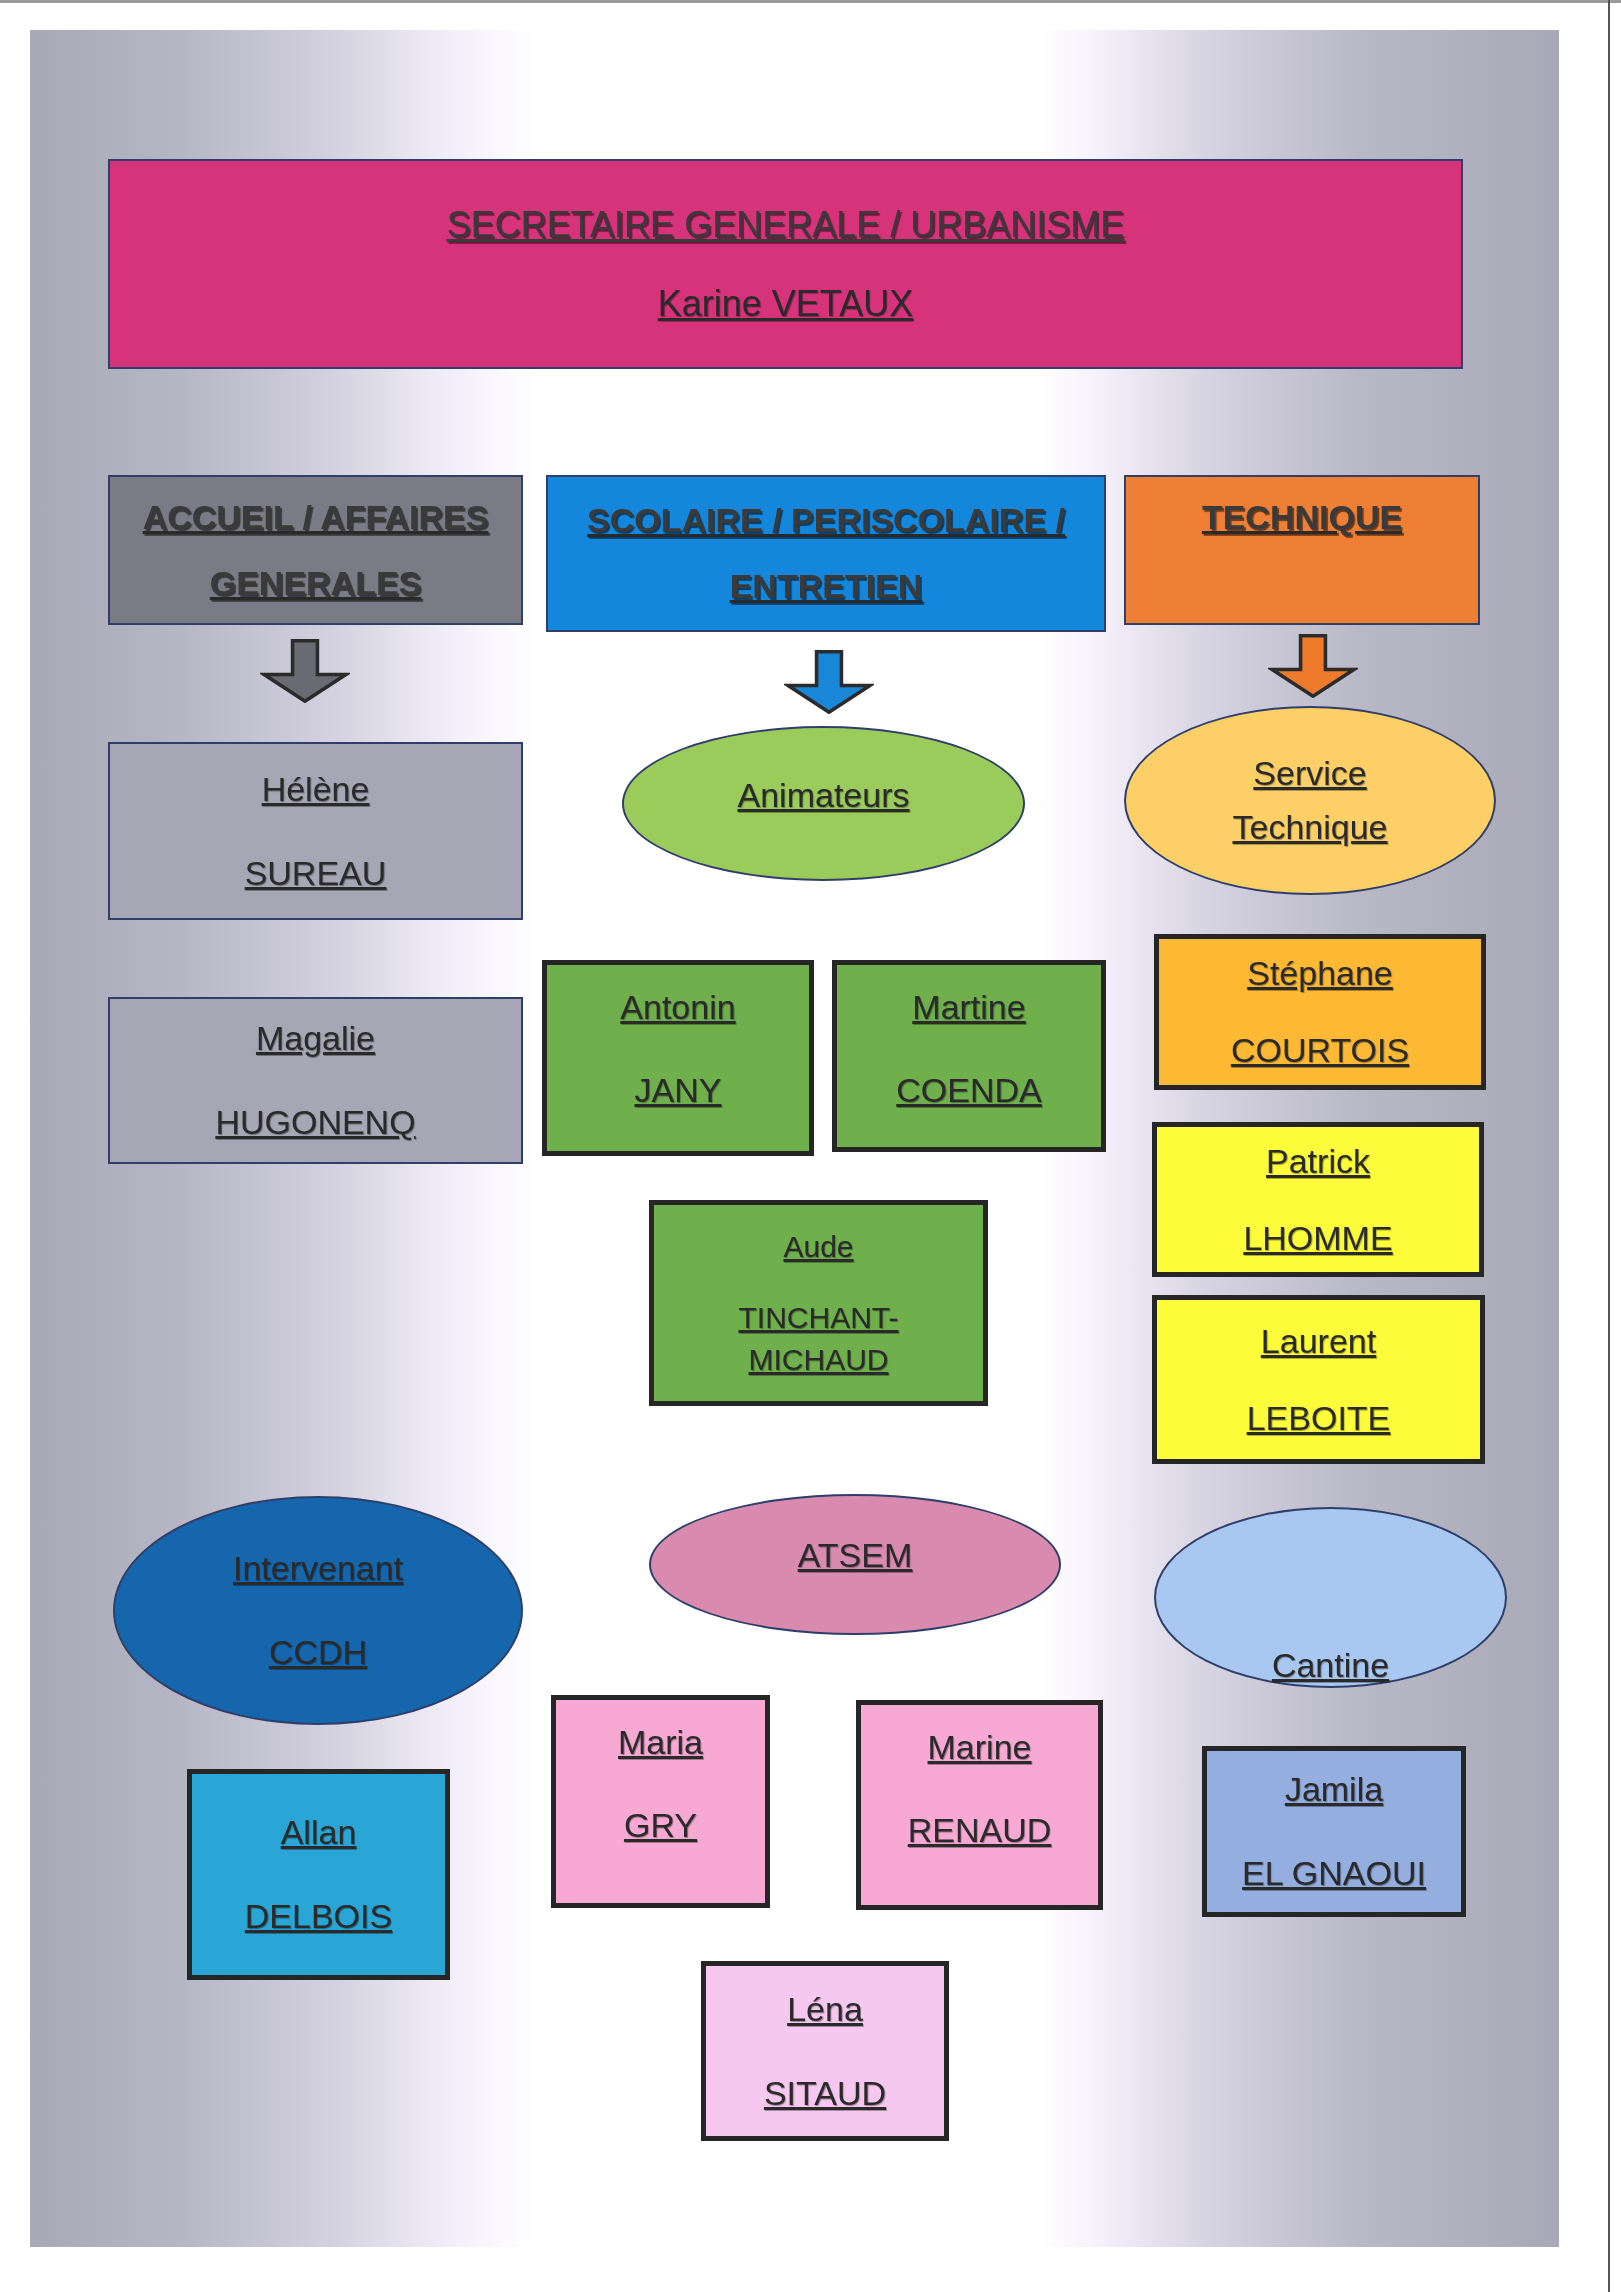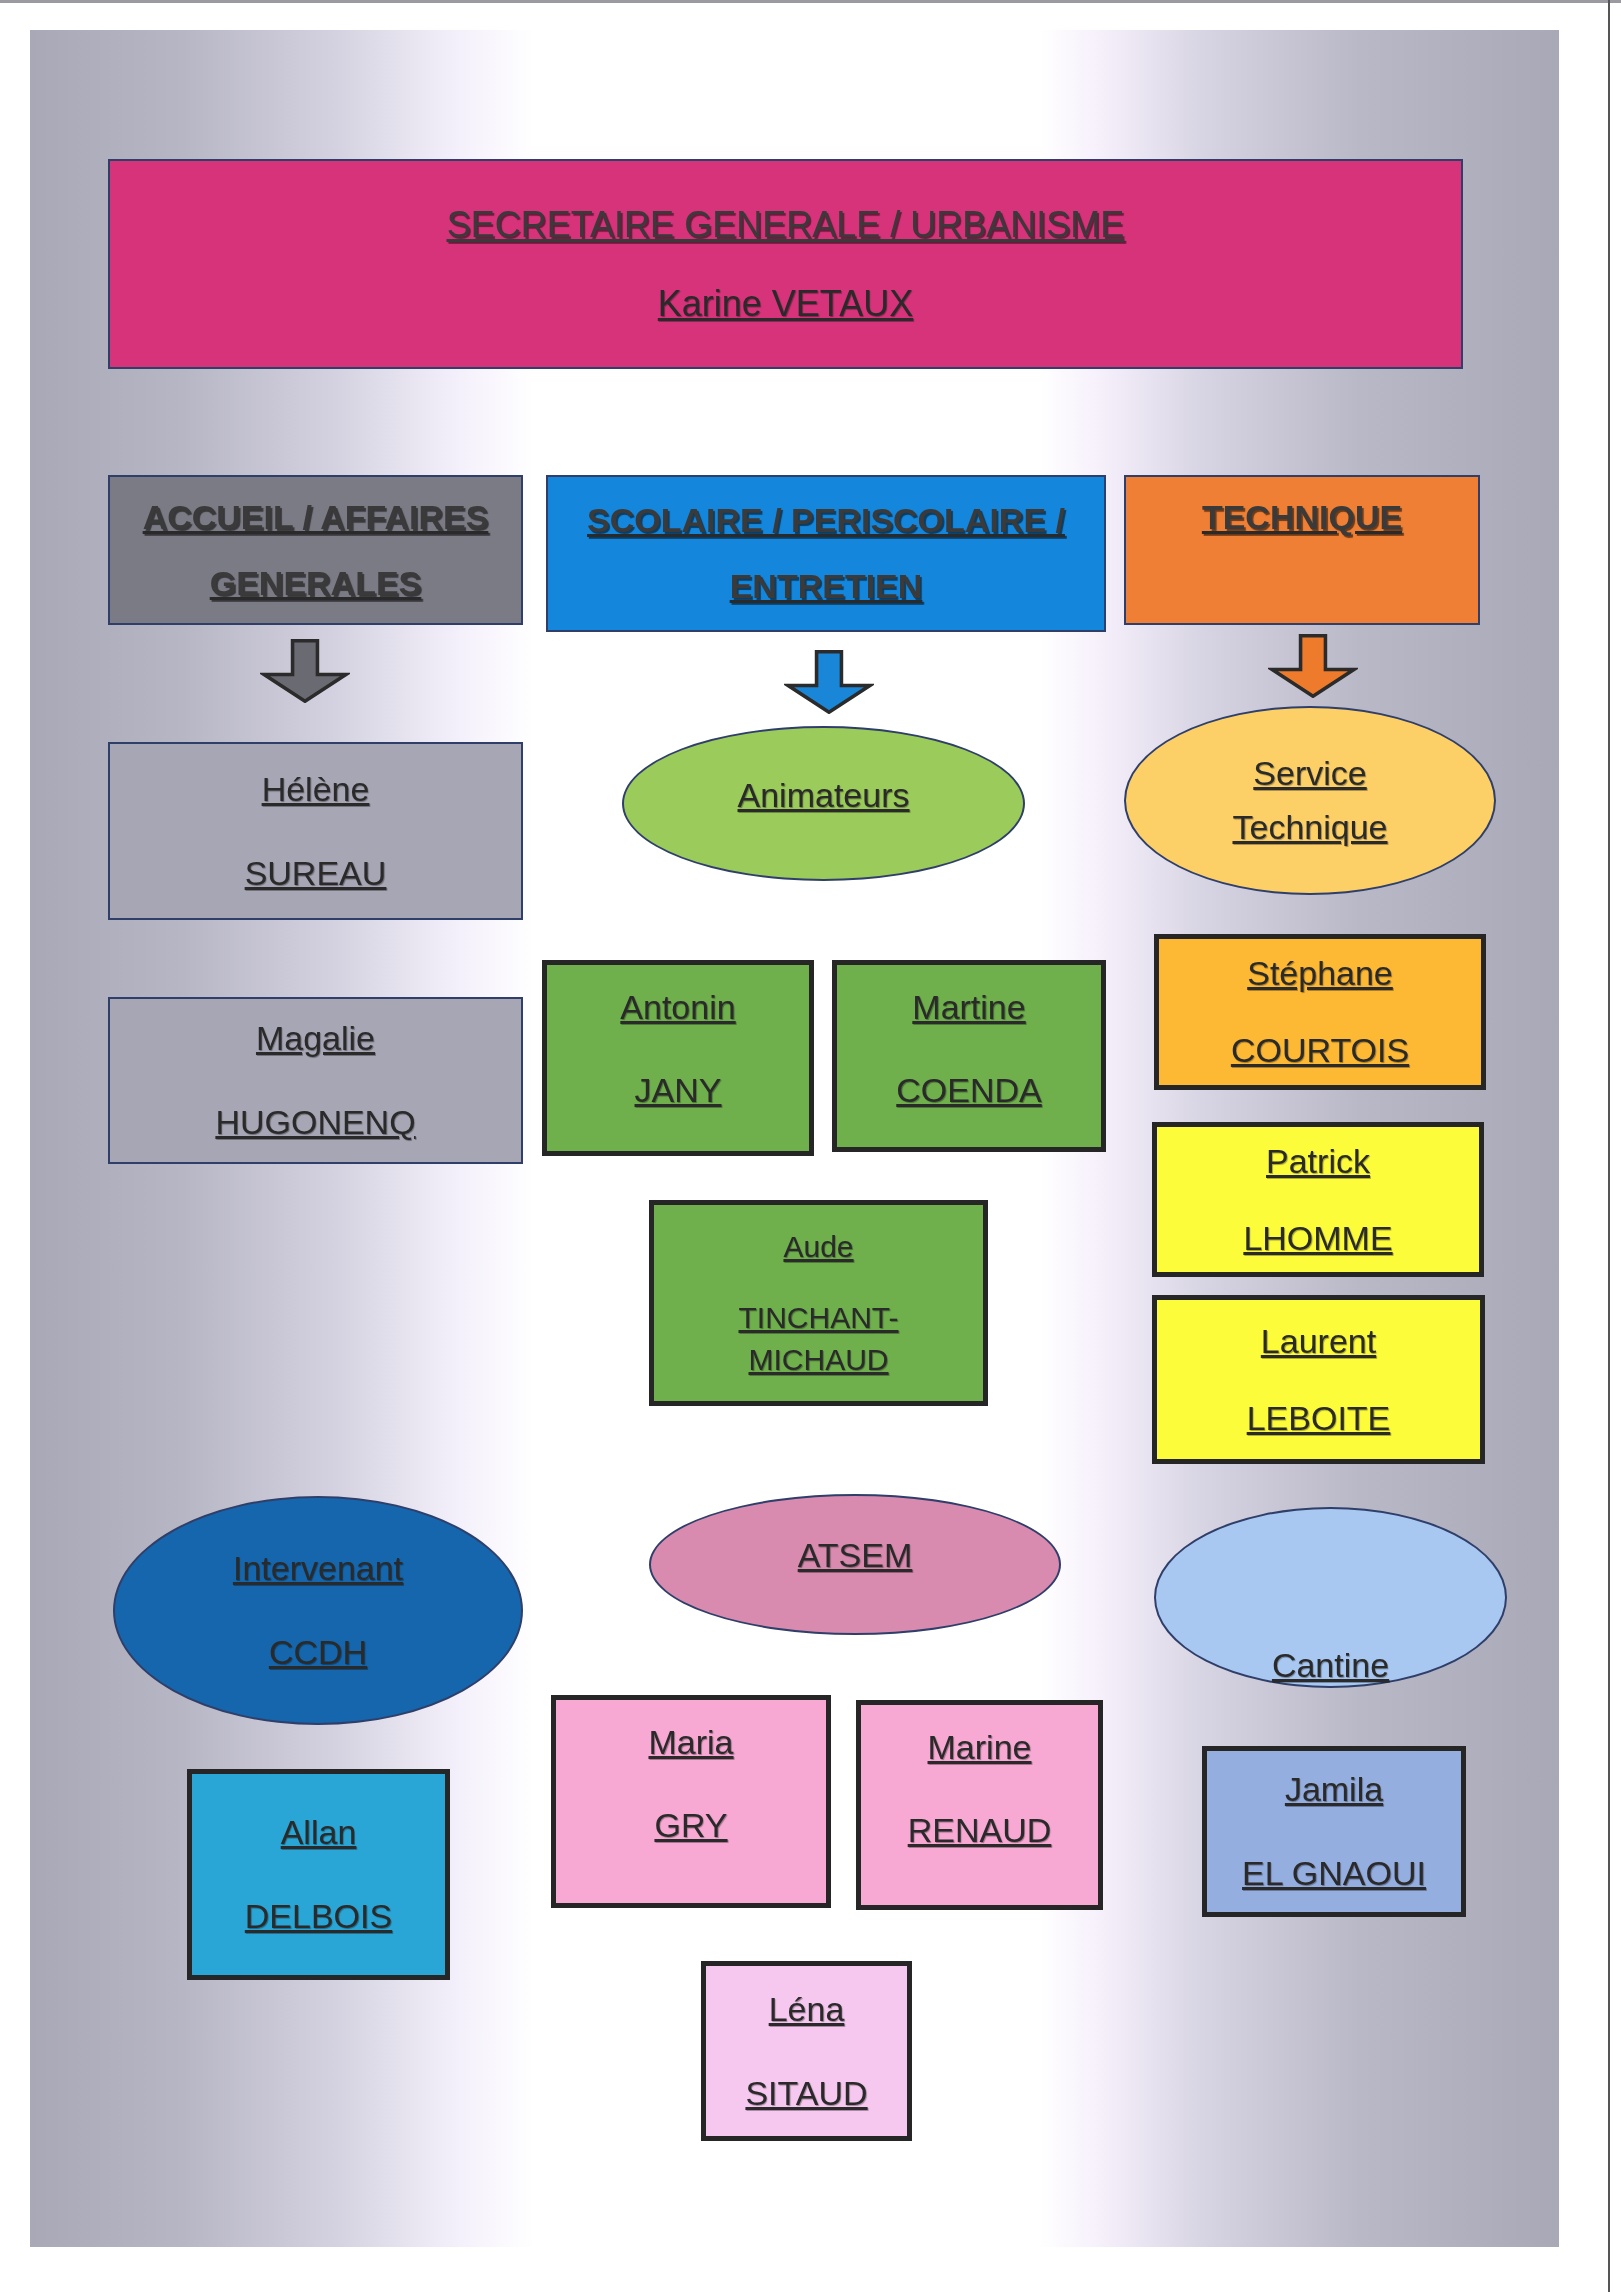--- a/index.html
+++ b/index.html
@@ -117,29 +117,29 @@
   <span class="txt gap1">CCDH</span>
 </div>
 <div class="shape rect-thick" style="left: 187px; top: 1769px; width: 263px; height: 211px; background-color: rgb(42, 166, 214);">
   <span class="txt">Allan</span>
   <span class="txt gap1">DELBOIS</span>
 </div>
 
 <div class="shape oval" style="left: 649px; top: 1494px; width: 412px; height: 141px; justify-content: flex-start; padding-top: 39px; background-color: rgb(216, 138, 175);">
   <span class="txt">ATSEM</span>
 </div>
-<div class="shape rect-thick" style="left: 551px; top: 1695px; width: 280px; height: 213px; justify-content: flex-start; padding-top: 21.5px; background-color: rgb(247, 169, 211);">
+<div class="shape rect-thick" style="left: 551px; top: 1695px; width: 219px; height: 213px; justify-content: flex-start; padding-top: 21.5px; background-color: rgb(247, 169, 211);">
   <span class="txt">Maria</span>
   <span class="txt gap1">GRY</span>
 </div>
 <div class="shape rect-thick" style="left: 856px; top: 1700px; width: 247px; height: 210px; justify-content: flex-start; padding-top: 21.5px; background-color: rgb(247, 169, 211);">
   <span class="txt">Marine</span>
   <span class="txt gap1">RENAUD</span>
 </div>
-<div class="shape rect-thick" style="left: 701px; top: 1961px; width: 211px; height: 180px; background-color: rgb(247, 200, 239);">
+<div class="shape rect-thick" style="left: 701px; top: 1961px; width: 248px; height: 180px; background-color: rgb(247, 200, 239);">
   <span class="txt">Léna</span>
   <span class="txt gap1">SITAUD</span>
 </div>
 
 <div class="shape oval" style="left: 1154px; top: 1507px; width: 353px; height: 181px; justify-content: flex-end; padding-top: 41px; background-color: rgb(168, 200, 242);">
   <span class="txt">Cantine</span>
 </div>
 <div class="shape rect-thick" style="left: 1202px; top: 1746px; width: 264px; height: 171px; background-color: rgb(149, 174, 224);">
   <span class="txt">Jamila</span>
   <span class="txt gap1">EL GNAOUI</span>

